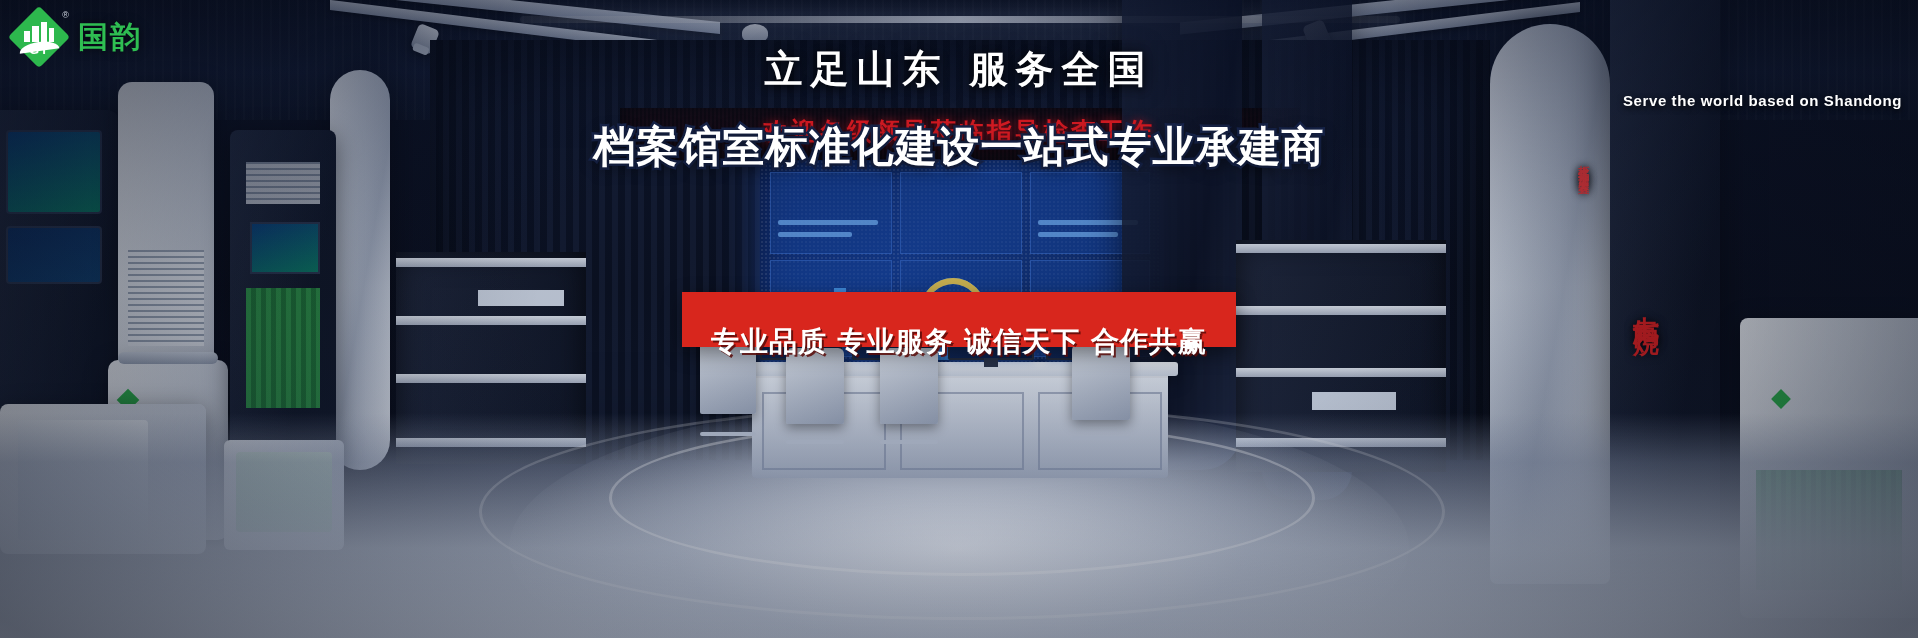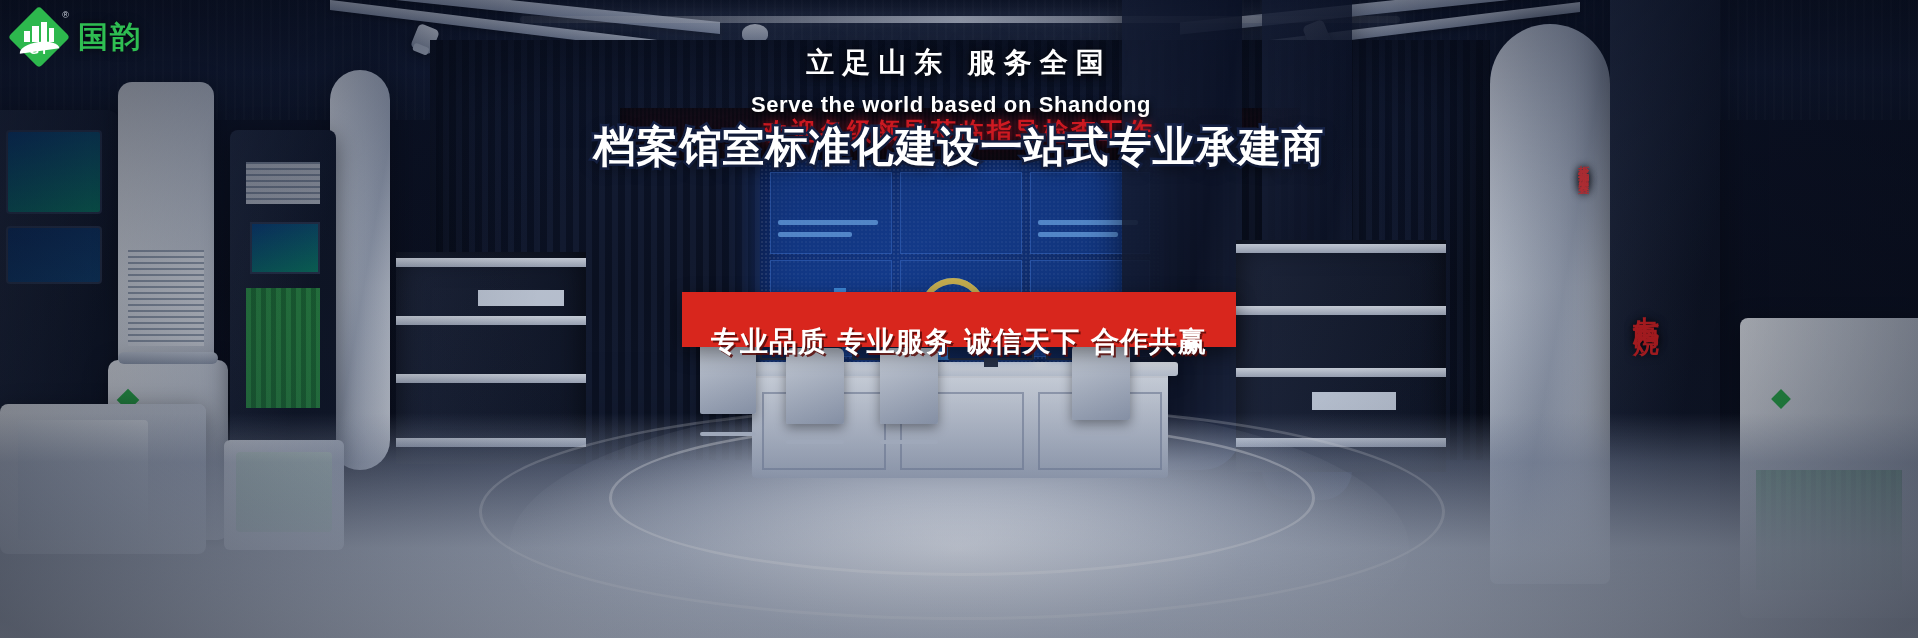--- a/index.html
+++ b/index.html
@@ -227,27 +227,27 @@
   .logo-text{
     color:#2fbe52;font-size:30px;font-weight:700;letter-spacing:2px;
     text-shadow:0 0 10px rgba(0,0,0,.65);
     font-family:"DejaVu Sans","Liberation Sans",sans-serif;
   }
 
   .content{position:absolute;inset:0;z-index:30;}
 
   .kicker{
     position:absolute;left:0;right:0;top:44px;text-align:center;
-    color:#ffffff;font-size:28px;font-weight:700;letter-spacing:8px;
+    color:#ffffff;font-size:38px;font-weight:700;letter-spacing:8px;
     text-shadow:0 2px 8px rgba(0,0,0,.85),0 0 22px rgba(0,0,0,.6);
     font-family:"DejaVu Sans","Liberation Sans",sans-serif;
   }
   .kicker-en{
-    position:absolute;left:0;right:16px;top:92px;text-align:center;
-    color:#ffffff;font-size:22px;font-weight:700;letter-spacing:.6px;
+    position:absolute;left:0;right:16px;top:92px;text-align:right;
+    color:#ffffff;font-size:15px;font-weight:700;letter-spacing:.6px;
     text-shadow:0 2px 6px rgba(0,0,0,.9);
   }
   .marquee{
     position:absolute;left:0;right:0;top:115px;text-align:center;
     color:#cf1a22;font-size:25px;font-weight:700;letter-spacing:3px;
     font-family:"DejaVu Sans","Liberation Sans",sans-serif;
     text-shadow:0 0 8px rgba(190,20,30,.75);
     z-index:31;
   }
 

